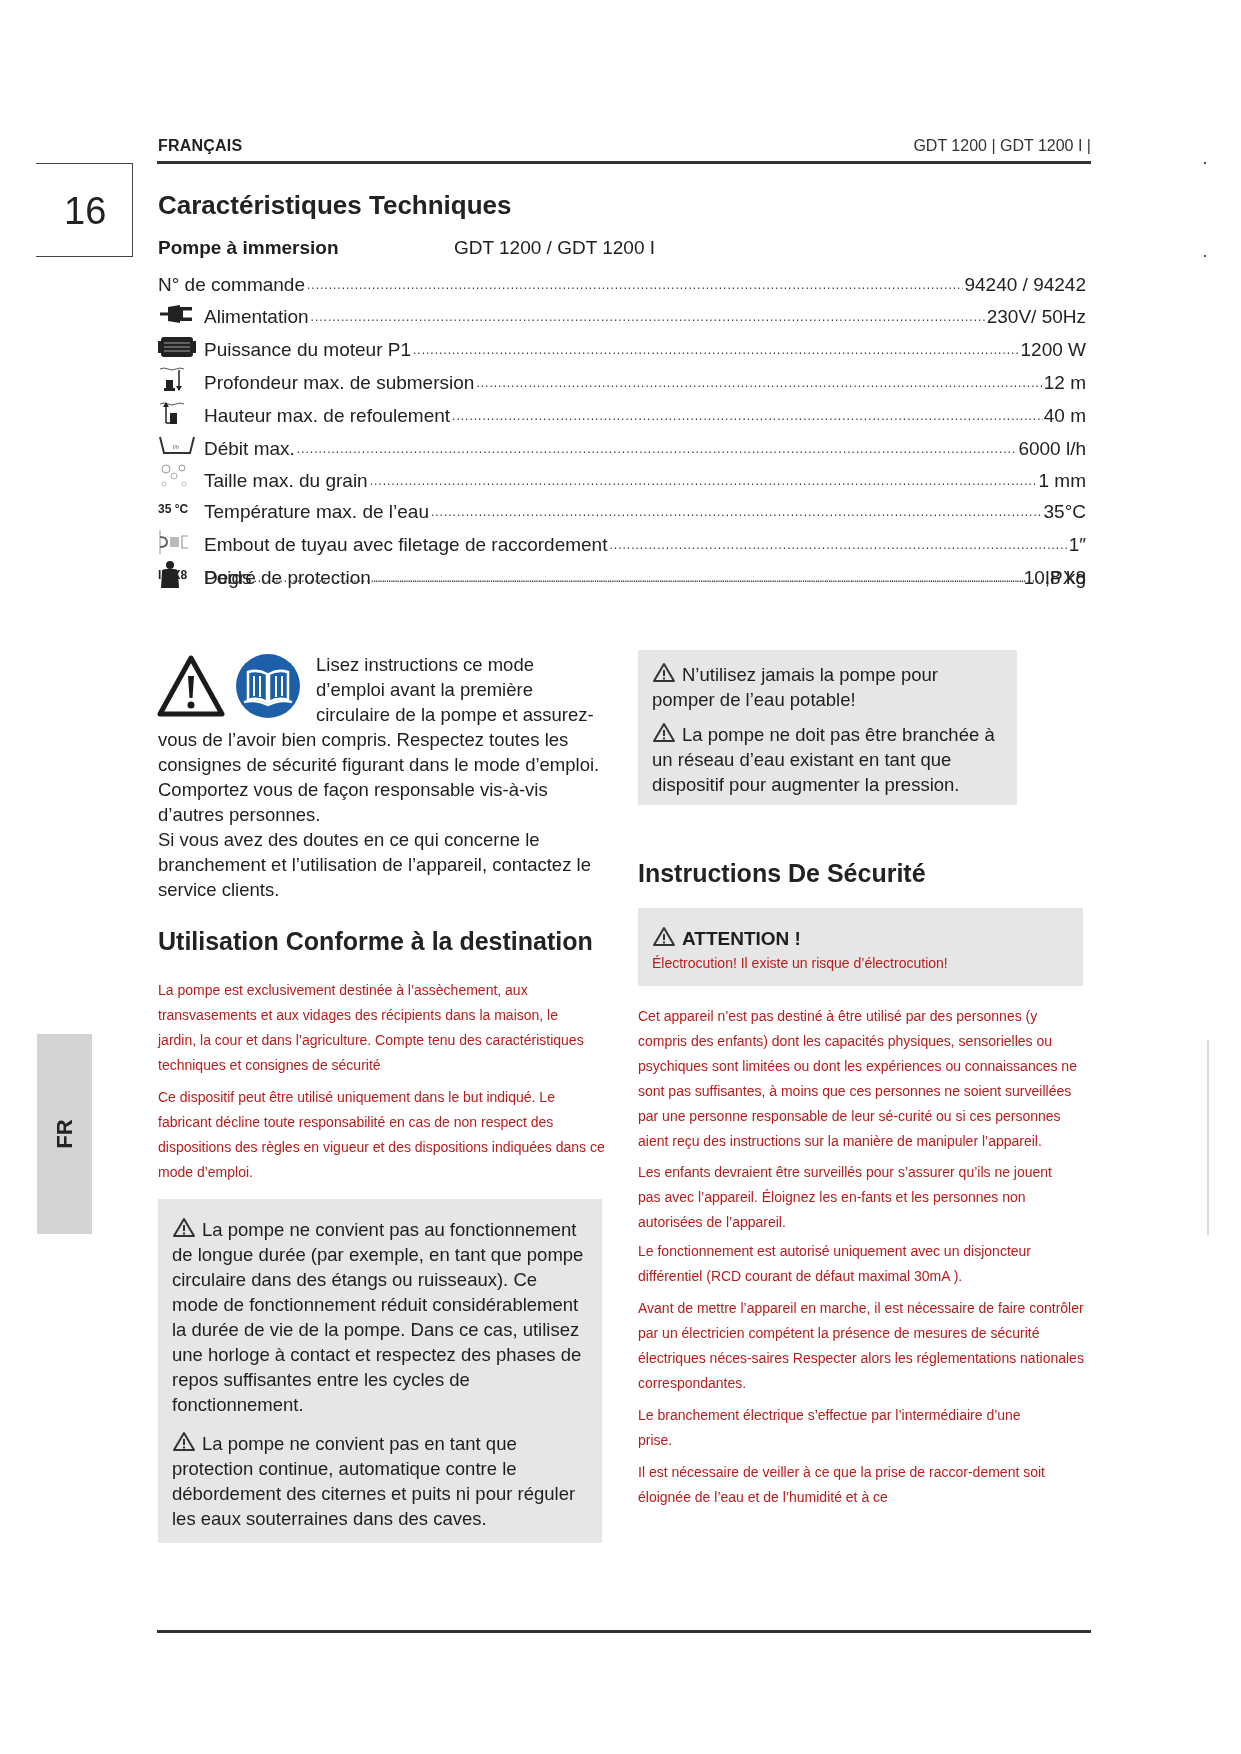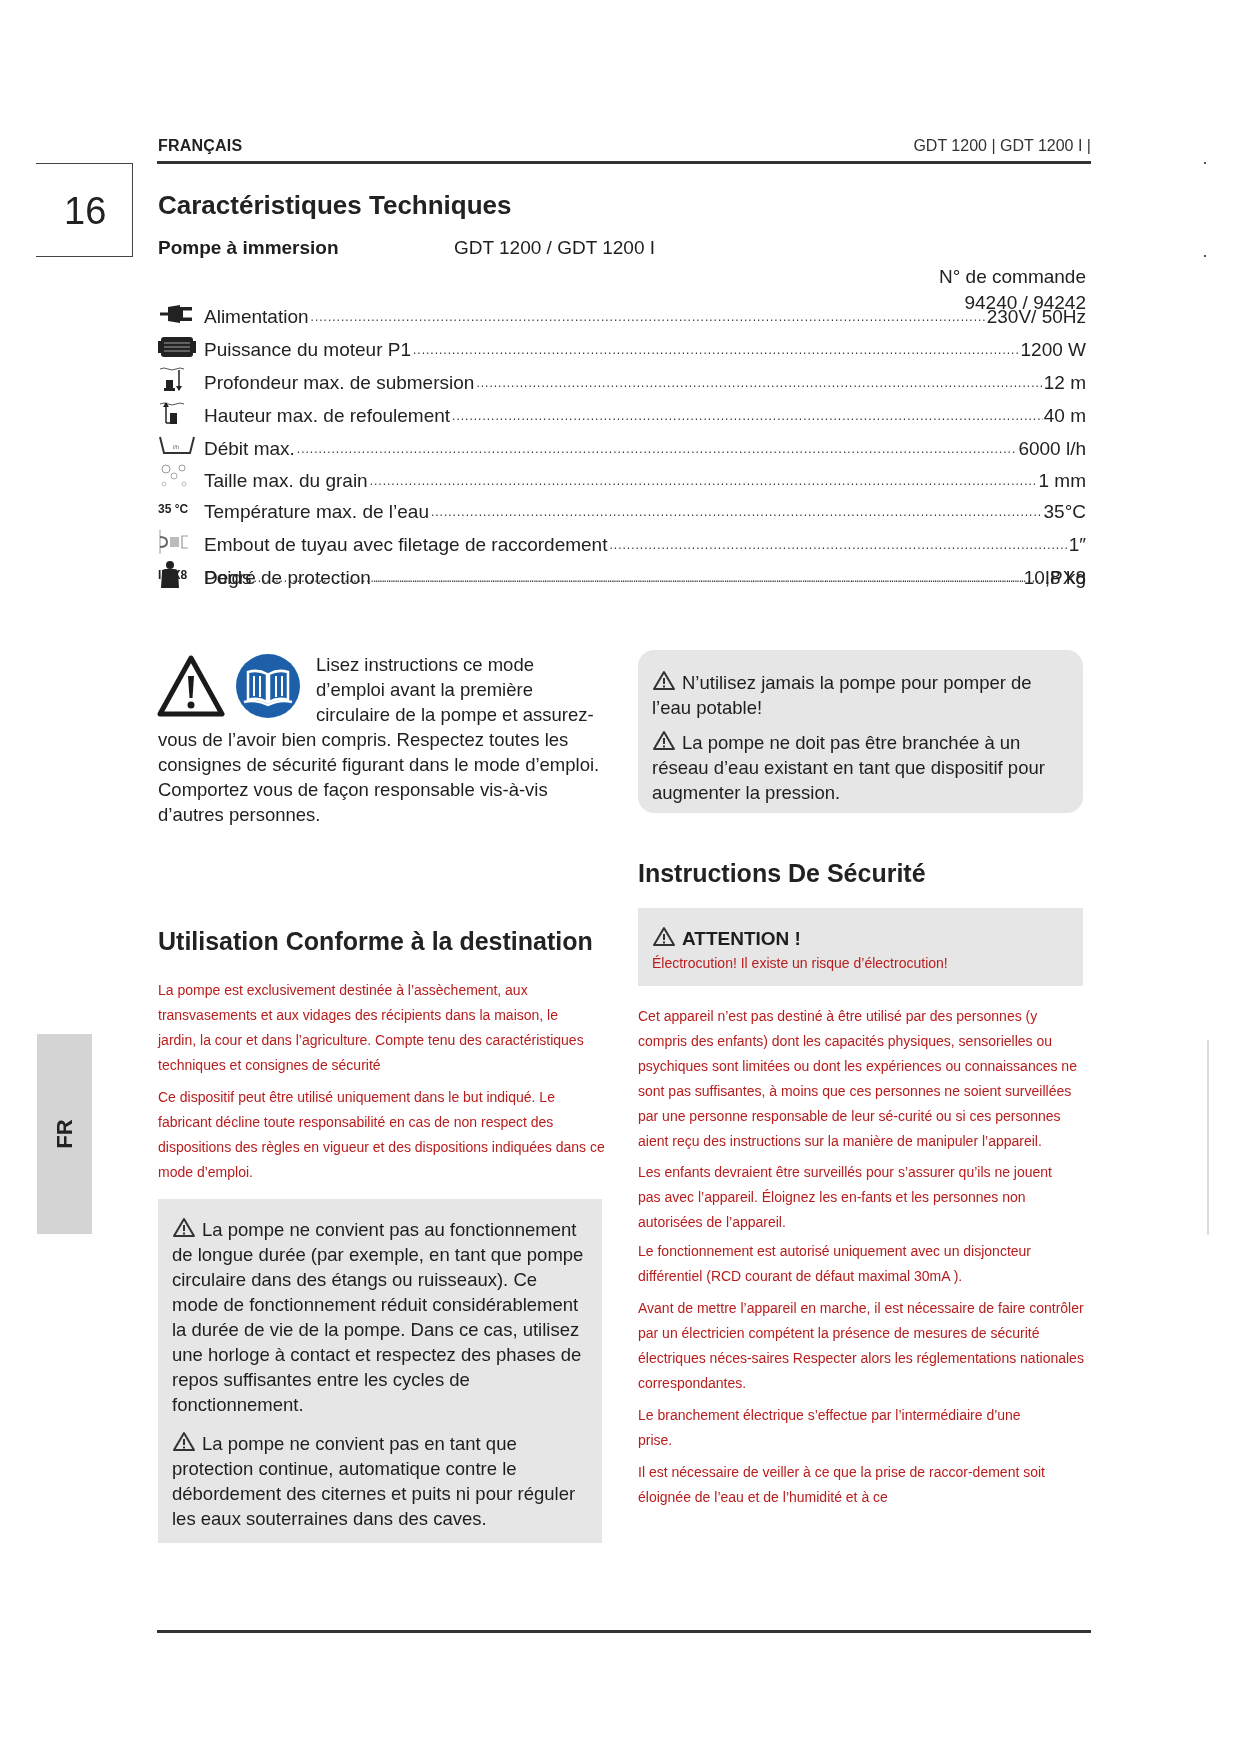--- a/index.html
+++ b/index.html
@@ -64,21 +64,21 @@
 <div class="dot-mark" style="left:1204px;top:162px;"></div>
 <div class="dot-mark" style="left:1204px;top:255px;"></div>
 <div class="edge-line"></div>
 
 <div class="h1">Caractéristiques Techniques</div>
 <div class="sub-name">Pompe à immersion</div>
 <div class="sub-model">GDT 1200 / GDT 1200 I</div>
 
 <div>
 
-  <div class="spec-row" style="top:266px;flex-direction:column;">
+  <div class="spec-row" style="top:266px;">
     <span class="lbl">N° de commande</span>
     <span class="dots">..........................................................................................................................................................................................................................................................................</span>
     <span class="val">94240 / 94242</span>
   </div>
 
   <div class="spec-row" style="top:298px;">
     <span class="ico">
       <svg width="40" height="26" viewBox="0 0 40 26">
           <path d="M2 13 L10 13" stroke="#222" stroke-width="3"></path>
           <path d="M10 6 L22 4 L22 22 L10 20 Z" fill="#222"></path>
@@ -225,20 +225,21 @@
     <line x1="42" y1="24" x2="42" y2="45" stroke="#fff" stroke-width="2"></line>
     <line x1="48" y1="24" x2="48" y2="44" stroke="#fff" stroke-width="2"></line>
     <path d="M10 50 Q22 47 34 53 Q46 47 58 50" stroke="#fff" fill="none" stroke-width="2.5"></path>
   </svg>
 </div>
 <div class="intro-text">
   <span class="indent">Lisez instructions ce mode</span>
   <span class="indent">d’emploi avant la première</span>
   <span class="indent">circulaire de la pompe et assurez-</span>
   <span style="display:block;">vous de l’avoir bien compris. Respectez toutes les consignes de sécurité figurant dans le mode d’emploi. Comportez vous de façon responsable vis-à-vis d’autres personnes.</span>
+  <span style="display:block;">Si vous avez des doutes en ce qui concerne le branchement et l’utilisation de l’appareil, contactez le service clients.</span>
 </div>
 
 <div class="col-l" style="top:924px;">
   <div class="h2">Utilisation Conforme à la destination</div>
   <div class="body-text" style="margin-top:20px; width:440px;">La pompe est exclusivement destinée à l’assèchement, aux transvasements et aux vidages des récipients dans la maison, le jardin, la cour et dans l’agriculture. Compte tenu des caractéristiques techniques et consignes de sécurité</div>
   <div class="body-text" style="margin-top:7px;">Ce dispositif peut être utilisé uniquement dans le but indiqué. Le fabricant décline toute responsabilité en cas de non respect des dispositions des règles en vigueur et des dispositions indiquées dans ce mode d’emploi.</div>
   <div class="gray-box" style="margin-top:14px; padding:18px 16px 12px 14px; width:444px;">
     <div class="warn-p">
       <svg class="tri" width="24" height="21" viewBox="0 0 24 21">
           <path d="M12 2 L22 19 L2 19 Z" fill="none" stroke="#333" stroke-width="2" stroke-linejoin="round"></path>
@@ -249,21 +250,21 @@
     <div class="warn-p" style="margin-top:14px;">
       <svg class="tri" width="24" height="21" viewBox="0 0 24 21">
           <path d="M12 2 L22 19 L2 19 Z" fill="none" stroke="#333" stroke-width="2" stroke-linejoin="round"></path>
           <rect x="11" y="8" width="2" height="6" fill="#333"></rect>
           <rect x="11" y="15.5" width="2" height="2" fill="#333"></rect>
         </svg><span>La pompe ne convient pas en tant que protection continue, automatique contre le débordement des citernes et puits ni pour réguler les eaux souterraines dans des caves.</span>
     </div>
   </div>
 </div>
 
-<div class="col-r gray-box" style="top:650px; padding:20px 14px 8px 14px; width:445px;border-radius:16px;">
+<div class="col-r gray-box" style="top:650px; padding:12px 14px 8px 14px; width:379px;">
   <div class="warn-p">
     <svg class="tri" width="24" height="21" viewBox="0 0 24 21">
         <path d="M12 2 L22 19 L2 19 Z" fill="none" stroke="#333" stroke-width="2" stroke-linejoin="round"></path>
         <rect x="11" y="8" width="2" height="6" fill="#333"></rect>
         <rect x="11" y="15.5" width="2" height="2" fill="#333"></rect>
       </svg><span>N’utilisez jamais la pompe pour pomper de l’eau potable!</span>
   </div>
   <div class="warn-p">
     <svg class="tri" width="24" height="21" viewBox="0 0 24 21">
         <path d="M12 2 L22 19 L2 19 Z" fill="none" stroke="#333" stroke-width="2" stroke-linejoin="round"></path>

